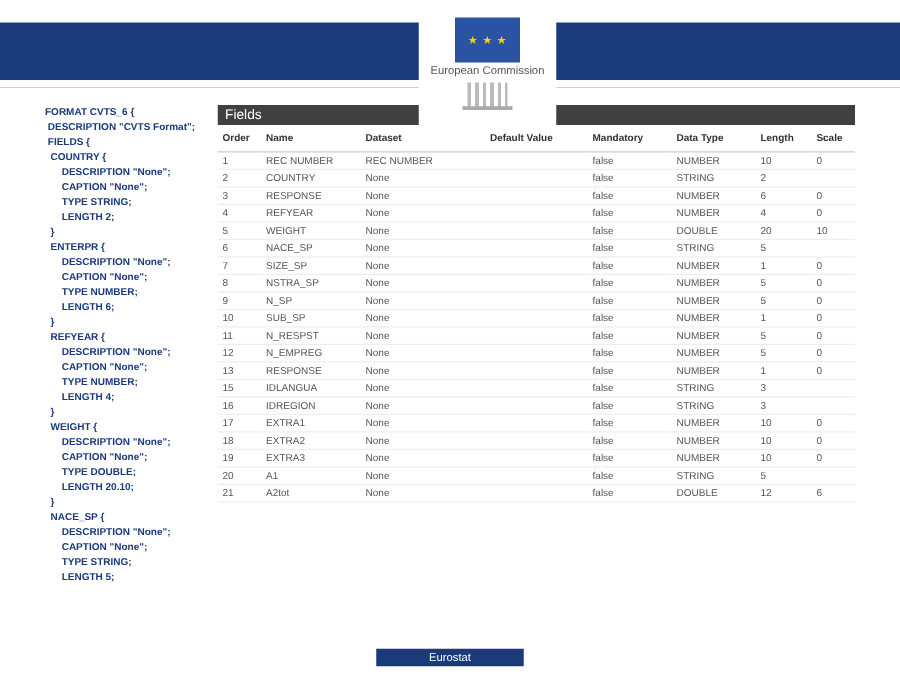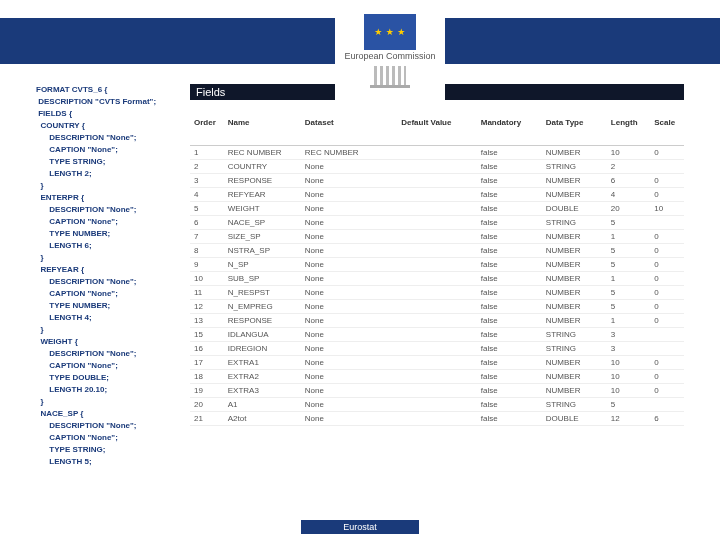--- a/index.html
+++ b/index.html
@@ -98,54 +98,54 @@
     font-weight: 500;
     letter-spacing: 0.5px;
   }
   .page-tag {
     font-size: 16px;
     color: #444;
     margin-right: 60px;
   }
   .body-row {
     display: flex;
-    gap: 16px;
+    gap: 0;
   }
   .code-block {
     font-family: "Trebuchet MS", Arial, sans-serif;
     font-size: 8px;
     font-weight: bold;
     color: #1a3a7a;
     line-height: 1.5;
     min-width: 138px;
     white-space: pre;
   }
   .fields-panel {
     flex: 1;
     overflow: hidden;
   }
   .fields-head {
-    background: #0f172a;
+    background: #404040;
     color: #fff;
     font-size: 11px;
     padding: 2px 6px;
   }
   table {
     width: 100%;
     border-collapse: collapse;
     font-size: 8px;
     color: #555;
     table-layout: fixed;
   }
   thead th {
     font-weight: bold;
     text-align: left;
     color: #333;
     border-bottom: 1px solid #ccc;
-    padding: 18px 4px;
+    padding: 6px 4px;
     white-space: nowrap;
   }
   tbody td {
     border-bottom: 1px solid #eee;
     padding: 2px 4px;
     white-space: nowrap;
     overflow: hidden;
   }
   .col-order { width: 28px; }
   .col-name  { width: 64px; }

